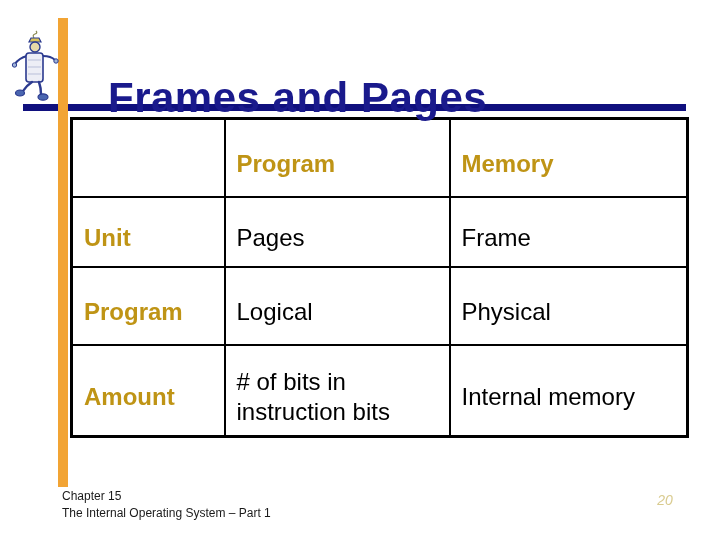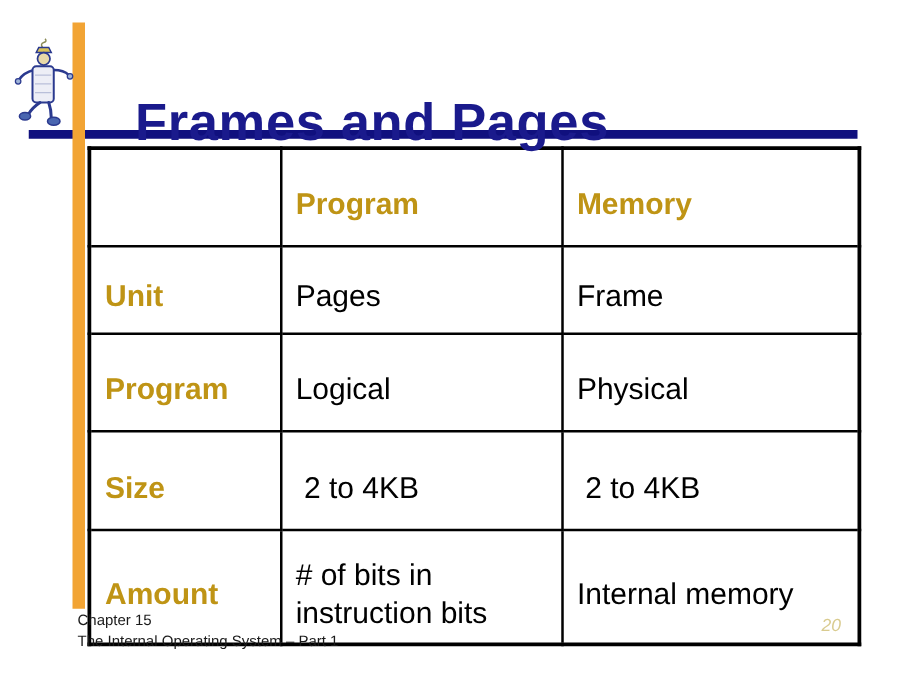--- a/index.html
+++ b/index.html
@@ -138,25 +138,20 @@
       <tr class="r1">
         <td class="label">Unit</td>
         <td>Pages</td>
         <td>Frame</td>
       </tr>
       <tr class="r2">
         <td class="label">Program</td>
         <td>Logical</td>
         <td>Physical</td>
       </tr>
-      <tr class="r3">
-        <td class="label">Size</td>
-        <td>&nbsp;2 to 4KB</td>
-        <td>&nbsp;2 to 4KB</td>
-      </tr>
       <tr class="r4">
         <td class="label">Amount</td>
         <td># of bits in instruction bits</td>
         <td>Internal memory</td>
       </tr>
     </tbody>
   </table>
 
   <div class="footer">
     <div>Chapter 15</div>

